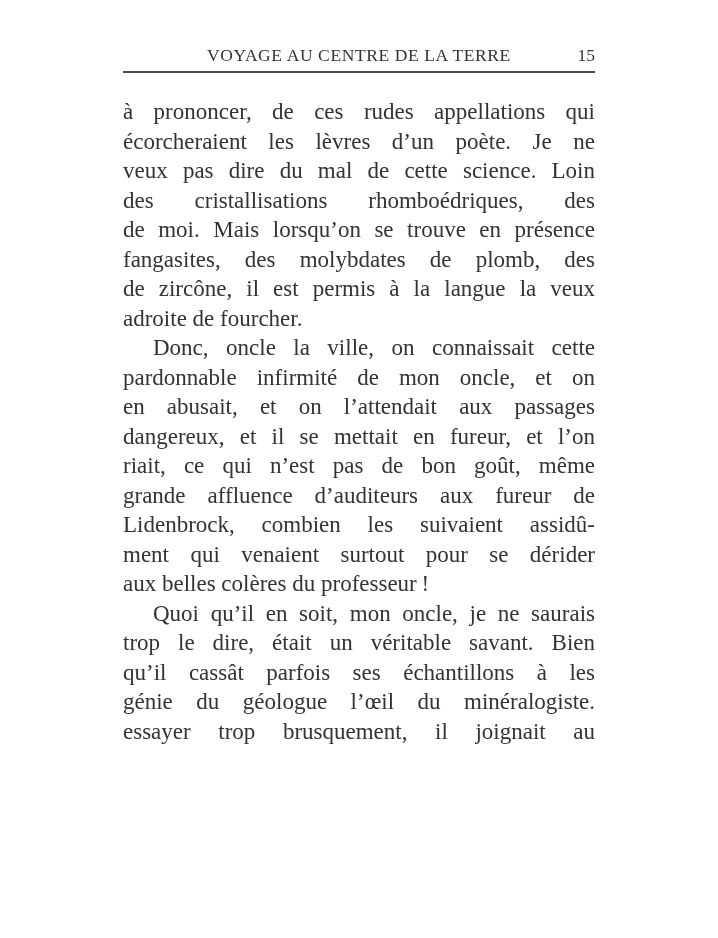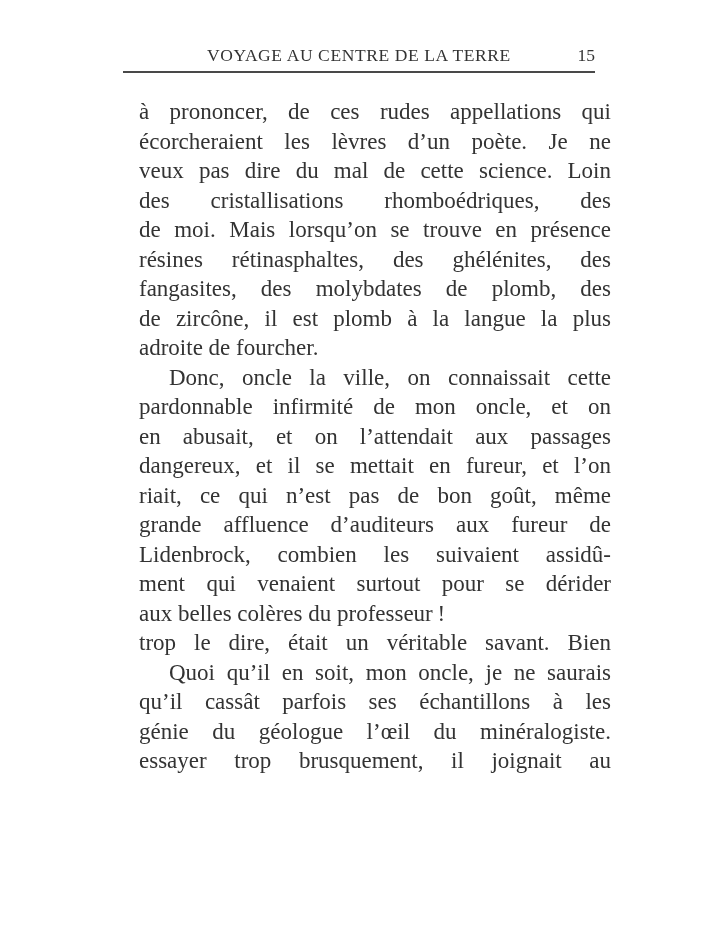--- a/index.html
+++ b/index.html
@@ -40,21 +40,21 @@
   .head-rule {
     position: absolute;
     left: 0;
     top: 71px;
     width: 472px;
     height: 2px;
     background: var(--rule, #494949);
   }
   .page-body {
     position: absolute;
-    left: 16px;
+    left: 0;
     top: 97px;
     width: 472px;
     font-size: 23px;
     line-height: 29.5px;
     text-rendering: optimizeLegibility;
   }
   .line {
     text-align: justify;
     hyphens: none;
   }
@@ -75,32 +75,31 @@
   </header>
 
   <div class="head-rule"></div>
 
   <main class="page-body">
       <div class="line justify">à prononcer, de ces rudes appellations qui</div>
       <div class="line justify">écorcheraient les lèvres d’un poète. Je ne</div>
       <div class="line justify">veux pas dire du mal de cette science. Loin</div>
       <div class="line justify">des cristallisations rhomboédriques, des</div>
       <div class="line justify">de moi. Mais lorsqu’on se trouve en présence</div>
-      <div class="line justify">résines rétinasphaltes, des ghélénites, des</div>
       <div class="line justify">fangasites, des molybdates de plomb, des</div>
-      <div class="line justify">de zircône, il est plomb à la langue la plus</div>
+      <div class="line justify">de zircône, il est permis à la langue la veux</div>
       <div class="line">adroite de fourcher.</div>
       <div class="line indent justify">Donc, oncle la ville, on connaissait cette</div>
       <div class="line justify">pardonnable infirmité de mon oncle, et on</div>
       <div class="line justify">en abusait, et on l’attendait aux passages</div>
       <div class="line justify">dangereux, et il se mettait en fureur, et l’on</div>
       <div class="line justify">riait, ce qui n’est pas de bon goût, même</div>
       <div class="line justify">grande affluence d’auditeurs aux fureur de</div>
       <div class="line justify">Lidenbrock, combien les suivaient assidû-</div>
       <div class="line justify">ment qui venaient surtout pour se dérider</div>
       <div class="line">aux belles colères du professeur !</div>
+      <div class="line indent justify">Quoi qu’il en soit, mon oncle, je ne saurais</div>
       <div class="line justify">trop le dire, était un véritable savant. Bien</div>
-      <div class="line indent justify">Quoi qu’il en soit, mon oncle, je ne saurais</div>
       <div class="line justify">qu’il cassât parfois ses échantillons à les</div>
       <div class="line justify">génie du géologue l’œil du minéralogiste.</div>
       <div class="line justify">essayer trop brusquement, il joignait au</div>
     </main>
 </div>
 
 </body></html>

